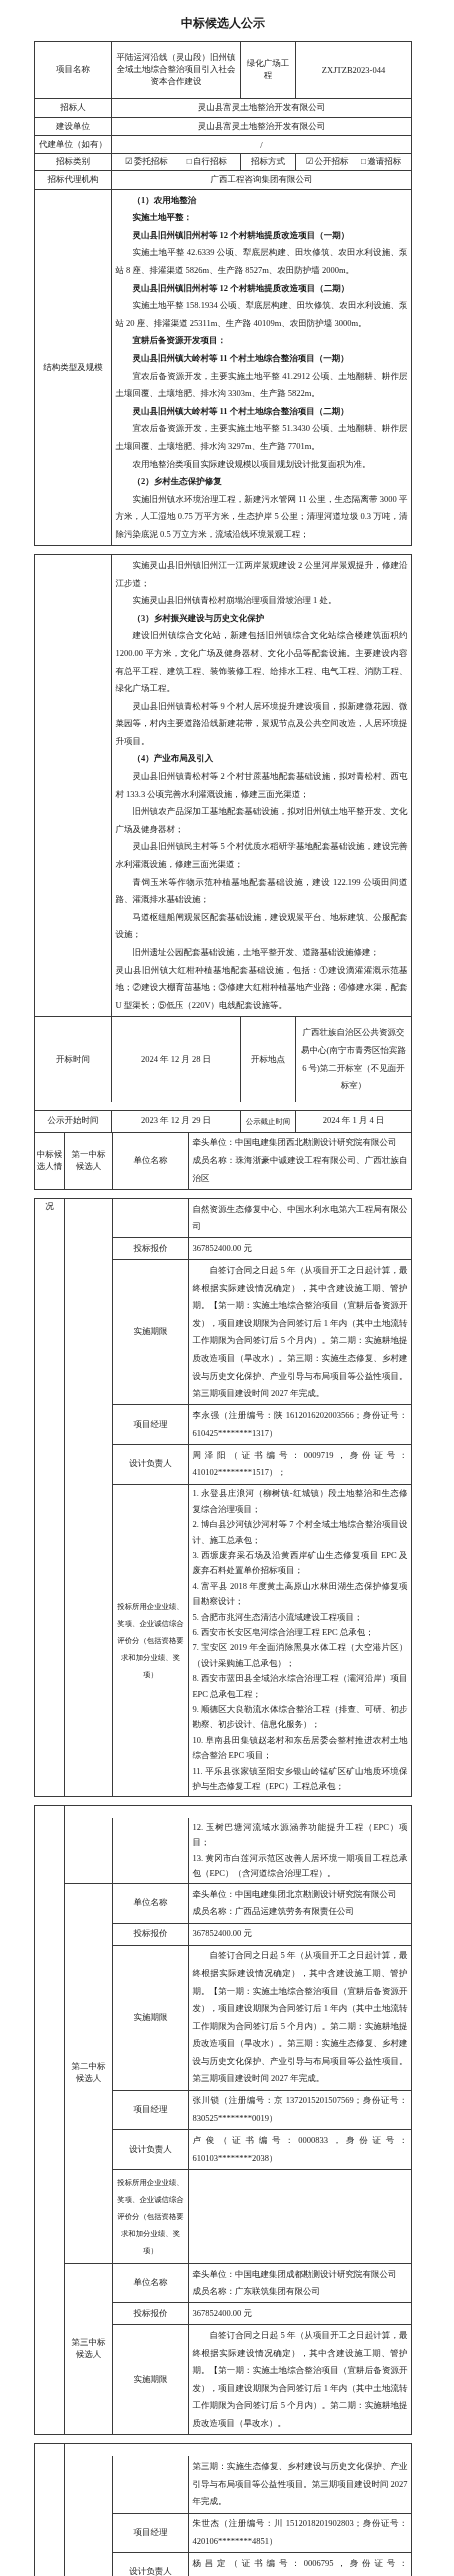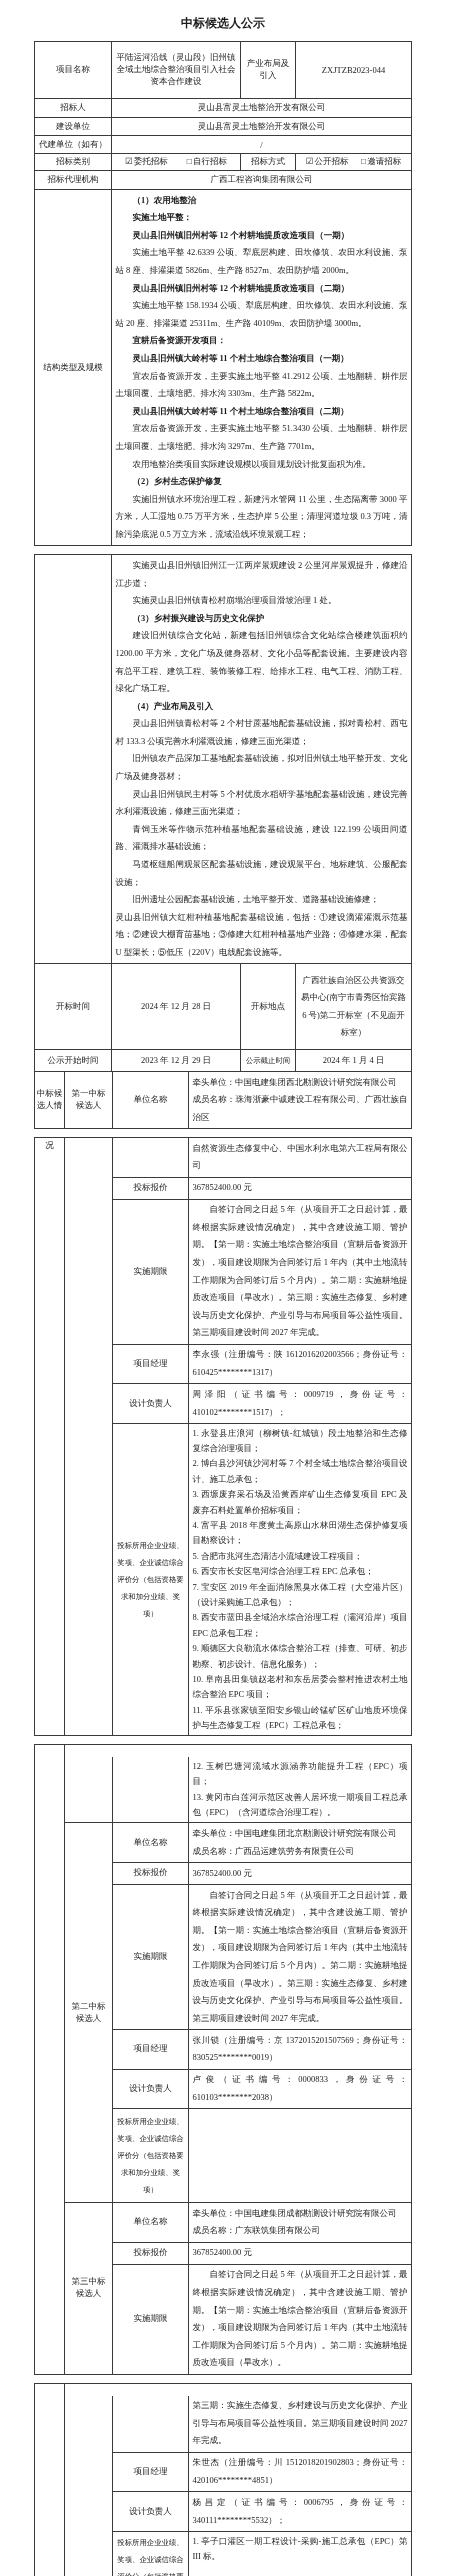--- a/index.html
+++ b/index.html
@@ -29,37 +29,37 @@
   .small-lab{font-size:7.4px;line-height:17px;}
   .tx p{margin:0;line-height:17.6px;text-align:justify;}
   .tx p.ind{text-indent:2em;}
   .tx p.b{font-weight:700;}
   .items p{margin:0;line-height:15.4px;text-align:justify;}
   .lh31 p{line-height:17.6px;}
   .opts{display:flex;justify-content:space-around;width:100%;}
   .opt{white-space:nowrap;}
   .opt .box{margin-right:1.1px;}
   .mh30{min-height:17px;}.mh31{min-height:17.6px;}.mh32{min-height:18px;}.mh33{min-height:19px;}
-  .mh38{min-height:21.6px;}.mh61{min-height:35px;}.mh63{min-height:36px;}
+  .mh38{min-height:21.6px;margin-top:8px;}.mh61{min-height:35px;}.mh63{min-height:36px;}
   .mh64{min-height:36px;}.mh65{min-height:37px;}.mh82{min-height:47px;}.mh98{min-height:56px;}.mh124{min-height:71px;}.mh152{min-height:86px;}
   .mh158{min-height:90px;}.mh165{min-height:94px;}.mh220{min-height:125px;}
   .mh222{min-height:126px;}
 </style>
 </head>
 <body>
 
 <div class="doc">
 
   <h1 class="title">中标候选人公示</h1>
 
   <div class="seg">
     <div class="r mh98">
       <div class="c w1 br">项目名称</div>
       <div class="c w2 br">平陆运河沿线（灵山段）旧州镇全域土地综合整治项目引入社会资本合作建设</div>
-      <div class="c w3 br">产业布局及引入</div>
+      <div class="c w3 br">绿化广场工程</div>
       <div class="c fx">ZXJTZB2023-044</div>
     </div>
     <div class="r mh33">
       <div class="c w1 br">招标人</div>
       <div class="c fx">灵山县富灵土地整治开发有限公司</div>
     </div>
     <div class="r mh32">
       <div class="c w1 br">建设单位</div>
       <div class="c fx">灵山县富灵土地整治开发有限公司</div>
     </div>
@@ -111,20 +111,21 @@
   <div class="gap"></div>
 
   <div class="seg">
     <div class="r">
       <div class="c w1 br"></div>
       <div class="c fx blk tx">
           <p class="ind">实施灵山县旧州镇旧州江一江两岸景观建设 2 公里河岸景观提升，修建沿江步道；</p>
           <p class="ind">实施灵山县旧州镇青松村崩塌治理项目滑坡治理 1 处。</p>
           <p class="b ind">（3）乡村振兴建设与历史文化保护</p>
           <p class="ind">建设旧州镇综合文化站，新建包括旧州镇综合文化站综合楼建筑面积约 1200.00 平方米，文化广场及健身器材、文化小品等配套设施。主要建设内容有总平工程、建筑工程、装饰装修工程、给排水工程、电气工程、消防工程、绿化广场工程。</p>
+          <p class="ind">灵山县旧州镇青松村等 9 个村人居环境提升建设项目，拟新建微花园、微菜园等，村内主要道路沿线新建花带，景观节点及公共空间改造，人居环境提升项目。</p>
           <p class="b ind">（4）产业布局及引入</p>
           <p class="ind">灵山县旧州镇青松村等 2 个村甘蔗基地配套基础设施，拟对青松村、西屯村 133.3 公顷完善水利灌溉设施，修建三面光渠道；</p>
           <p class="ind">旧州镇农产品深加工基地配套基础设施，拟对旧州镇土地平整开发、文化广场及健身器材；</p>
           <p class="ind">灵山县旧州镇民主村等 5 个村优质水稻研学基地配套基础设施，建设完善水利灌溉设施，修建三面光渠道；</p>
           <p class="ind">青饲玉米等作物示范种植基地配套基础设施，建设 122.199 公顷田间道路、灌溉排水基础设施；</p>
           <p class="ind">马道枢纽船闸观景区配套基础设施，建设观景平台、地标建筑、公服配套设施；</p>
           <p class="ind">旧州遗址公园配套基础设施，土地平整开发、道路基础设施修建；</p>
           <p>灵山县旧州镇大红柑种植基地配套基础设施，包括：①建设滴灌灌溉示范基地；②建设大棚育苗基地；③修建大红柑种植基地产业路；④修建水渠，配套 U 型渠长；⑤低压（220V）电线配套设施等。</p>
         </div>
     </div>

